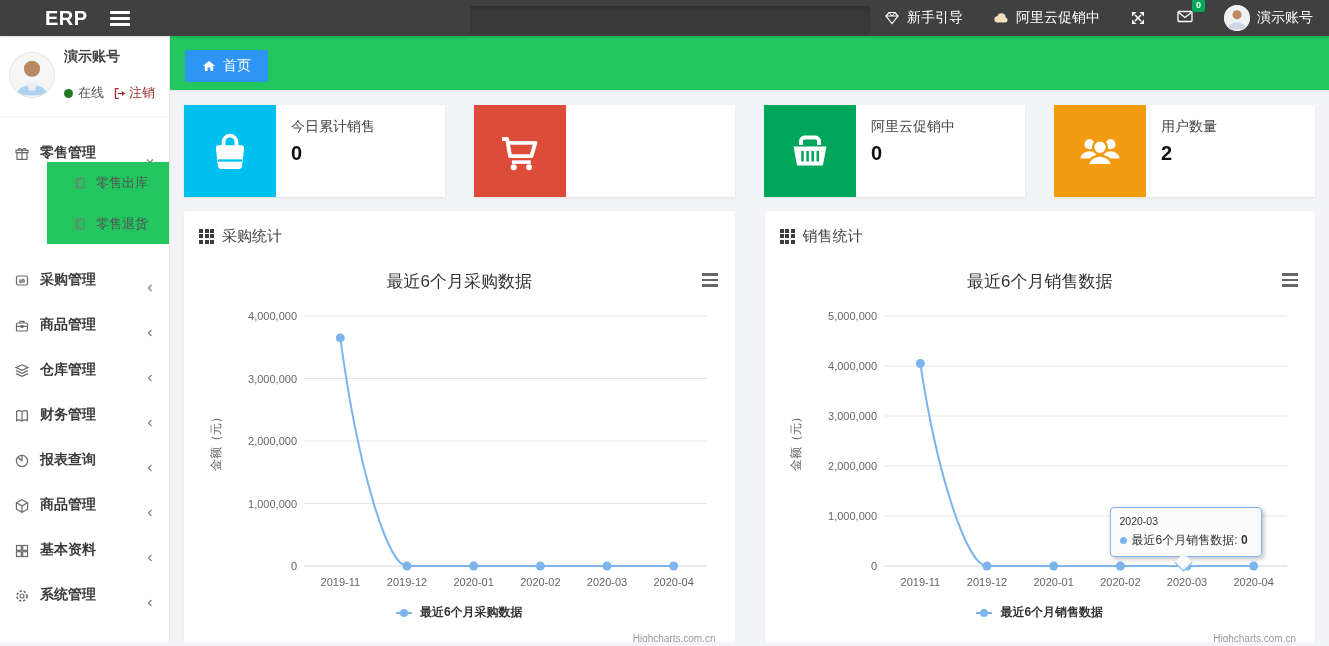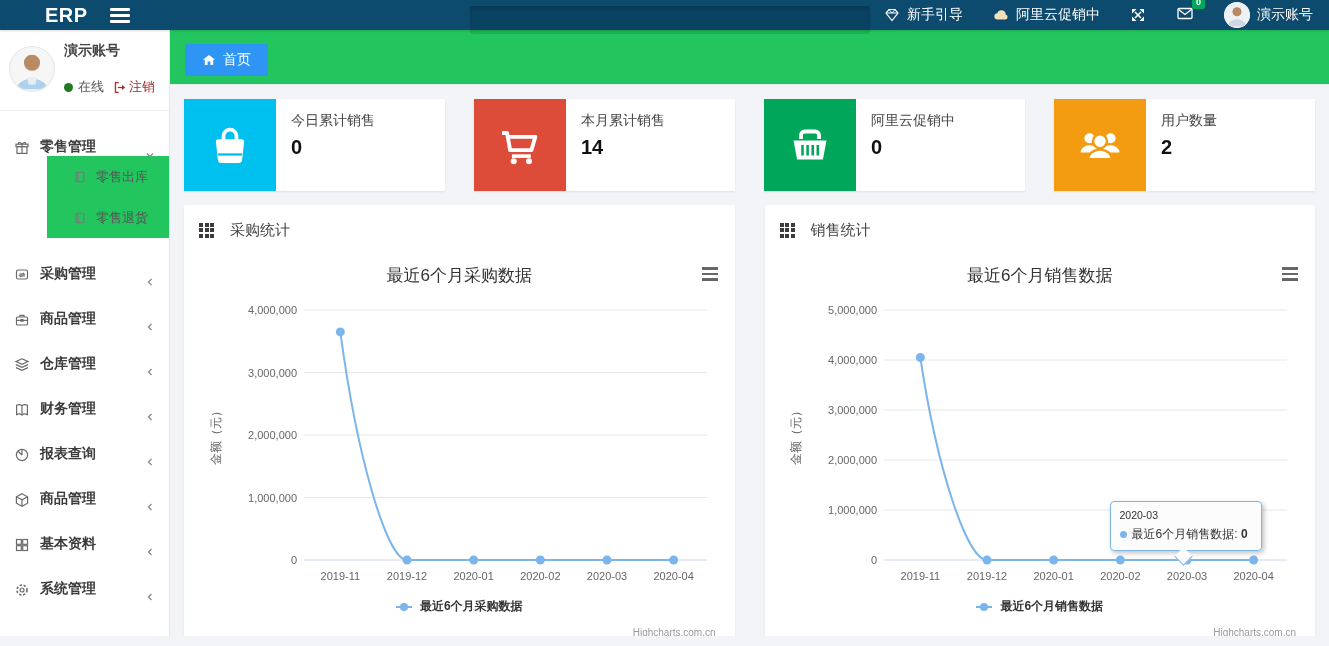--- a/index.html
+++ b/index.html
@@ -1,19 +1,19 @@
 <!DOCTYPE html>
 <html><head>
 <meta charset="utf-8">
 <style>
   * { margin:0; padding:0; box-sizing:border-box; }
   html,body { width:1329px; height:646px; overflow:hidden; font-family:"Liberation Sans","DejaVu Sans",sans-serif; background:#f2f4f7; }
 
   
-  .navbar { height:30px; background:#0c4a6e; display:flex; align-items:center; position:relative; color:#fff; box-shadow:0 1px 2px rgba(0,0,0,.15); }
+  .navbar { height:36px; background:#404040; display:flex; align-items:center; position:relative; color:#fff; box-shadow:0 1px 2px rgba(0,0,0,.15); }
   .brand { font-size:20px; font-weight:bold; letter-spacing:.5px; margin-left:45px; }
   .nav-toggle { margin-left:22px; width:20px; cursor:pointer; display:flex; flex-direction:column; gap:3px; }
   .nav-toggle i { display:block; height:3px; background:#fff; border-radius:1px; }
   .nav-search { position:absolute; left:470px; top:6px; width:400px; height:28px; border:none; border-radius:3px; background:rgba(0,0,0,.10); box-shadow:inset 0 3px 3px rgba(0,0,0,.14); color:#fff; padding:0 10px; font-size:13px; outline:none; }
   .nav-right { margin-left:auto; display:flex; align-items:center; gap:30px; padding-right:16px; }
   .nav-item { display:flex; align-items:center; gap:7px; font-size:14px; cursor:pointer; white-space:nowrap; }
   .mail-wrap { position:relative; cursor:pointer; }
   .mail-badge { position:absolute; top:-9px; right:-11px; background:#00a65a; color:#fff; font-size:9px; font-weight:bold; padding:1px 4px; border-radius:2px; line-height:1.2; }
   .nav-avatar { width:26px; height:26px; border-radius:50%; overflow:hidden; background:#e9eef3; flex:none; }
 
@@ -46,21 +46,21 @@
   .card { flex:1; height:92px; background:#fff; display:flex; box-shadow:0 1px 2px rgba(0,0,0,.08); cursor:pointer; }
   .card-icon { width:92px; flex:none; display:flex; align-items:center; justify-content:center; }
   .card-cyan { background:#00c0ef; } .card-red { background:#dd4b39; } .card-green { background:#00a65a; } .card-orange { background:#f39c12; }
   .card-body { padding:13px 15px; }
   .card-label { font-size:14px; color:#444; }
   .card-value { font-size:20px; font-weight:bold; color:#111; margin-top:6px; }
 
   
   .panels { display:flex; gap:30px; padding:0 14px; }
   .panel { flex:1; background:#fff; box-shadow:0 1px 2px rgba(0,0,0,.08); border-radius:2px; padding:12px 15px; }
-  .panel-header { display:flex; align-items:center; gap:16px; height:26px; margin-bottom:8px; }
+  .panel-header { display:flex; align-items:center; gap:8px; height:26px; margin-bottom:8px; }
   .panel-title { font-size:15px; color:#444; }
   .th-icon { display:grid; grid-template-columns:repeat(3,4px); grid-template-rows:repeat(3,4px); gap:1.5px; }
   .th-icon i { background:#3c3c3c; display:block; }
   .chart-wrap { position:relative; height:400px; }
   .chart-title { text-align:center; font-size:17px; color:#333; padding:13px 0 11px; }
   .export-btn { position:absolute; right:2px; top:16px; width:16px; cursor:pointer; display:flex; flex-direction:column; gap:3px; }
   .export-btn i { display:block; height:2.5px; background:#666; }
   .chart-svg { display:block; margin:0 auto; }
   svg text { font-family:"Liberation Sans","DejaVu Sans",sans-serif; }
   .legend { display:flex; align-items:center; justify-content:center; gap:8px; margin-top:8px; cursor:pointer; }
@@ -371,24 +371,20 @@
         </div>
       </div>
       <div class="card">
         <div class="card-icon card-red">
           <svg width="48" height="48" viewBox="0 0 32 32">
               <path d="M4 8h3.4l2 11.4h14.2l2.6-8.8H9" fill="none" stroke="#fff" stroke-width="2.6" stroke-linejoin="round"></path>
               <line x1="10.6" y1="23.4" x2="23.2" y2="23.4" stroke="#fff" stroke-width="2.4"></line>
               <circle cx="11.8" cy="26.8" r="2" fill="#fff"></circle>
               <circle cx="22" cy="26.8" r="2" fill="#fff"></circle>
             </svg>
-        </div>
-        <div class="card-body">
-          <div class="card-label">本月累计销售</div>
-          <div class="card-value">14</div>
         </div>
       </div>
       <div class="card">
         <div class="card-icon card-green">
           <svg width="48" height="48" viewBox="0 0 32 32">
               <path d="M10 12V9.4A2.4 2.4 0 0 1 12.4 7h7.2A2.4 2.4 0 0 1 22 9.4V12" fill="none" stroke="#fff" stroke-width="2.6"></path>
               <path d="M5 13h22l-2.4 12.6H7.4z" fill="#fff"></path>
               <g stroke="#00a65a" stroke-width="1.7">
                 <line x1="11" y1="16" x2="11" y2="23"></line>
                 <line x1="14.4" y1="16" x2="14.4" y2="23"></line>

